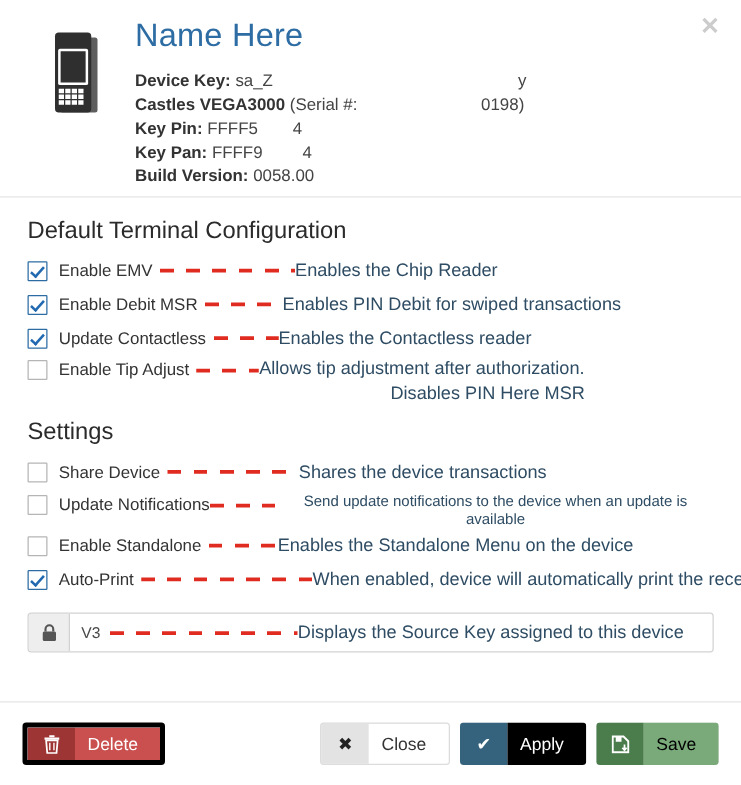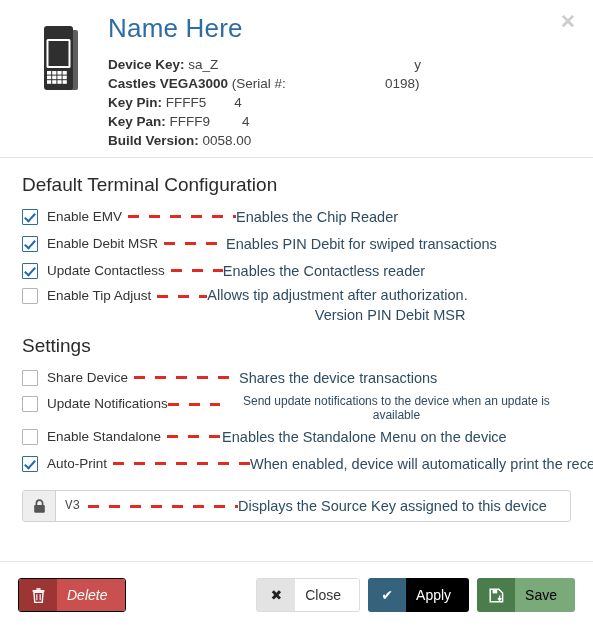--- a/index.html
+++ b/index.html
@@ -207,21 +207,20 @@
     flex: 1 1 auto;
     display: flex;
     align-items: center;
     padding-left: 9px;
     font-size: 12.5px;
     color: #4a4a4a;
     overflow: hidden;
   }
   .input-field .sk-val {
     flex: 0 0 auto;
-    font-family: Liberation Mono, monospace;
   }
 
   
   .modal-footer {
     position: absolute;
     left: 0;
     right: 0;
     bottom: 0;
     height: 67px;
     border-top: 1px solid #e5e5e5;
@@ -256,21 +255,21 @@
     font-size: 14px;
   }
   .btn .tx {
     display: flex;
     align-items: center;
     padding: 0 18px 0 10px;
     font-size: 14px;
     white-space: nowrap;
   }
   
-  .btn-delete { border: 1px solid #000000; font-style: italic; }
+  .btn-delete { border: 4px solid #000000; }
   .btn-delete .ic { background: #9e3535; color: #fff; }
   .btn-delete .tx { background: #c9504f; color: #ffffff; }
   
   .btn-close { border: 1px solid #dcdcdc; }
   .btn-close .ic { background: #e3e3e3; color: #222; }
   .btn-close .tx { background: #ffffff; color: #333333; }
   
   .btn-apply { }
   .btn-apply .ic { background: #35627c; color: #fff; }
   .btn-apply .tx { background: #000000; color: #ffffff; }
@@ -351,21 +350,21 @@
       <span class="dash" style="width:52px"></span>
       <span class="annot">Enables the Contactless reader</span>
     </div>
 
     <div class="check-row tall" style="margin-top:2px">
       <div class="cbx" style="margin-top:3px"></div>
       <span class="cb-label" style="margin-top:3px">Enable Tip Adjust</span>
       <span class="dash" style="width:50px;margin-top:10px"></span>
       <span class="annot twoline">
         <span>Allows tip adjustment after authorization.</span>
-        <span class="l2">Version PIN Debit MSR</span>
+        <span class="l2">Disables PIN Here MSR</span>
       </span>
     </div>
 
     <div class="section-title settings">Settings</div>
 
     <div class="check-row">
       <div class="cbx"></div>
       <span class="cb-label">Share Device</span>
       <span class="dash" style="width:105px"></span>
       <span class="annot">Shares the device transactions</span>

